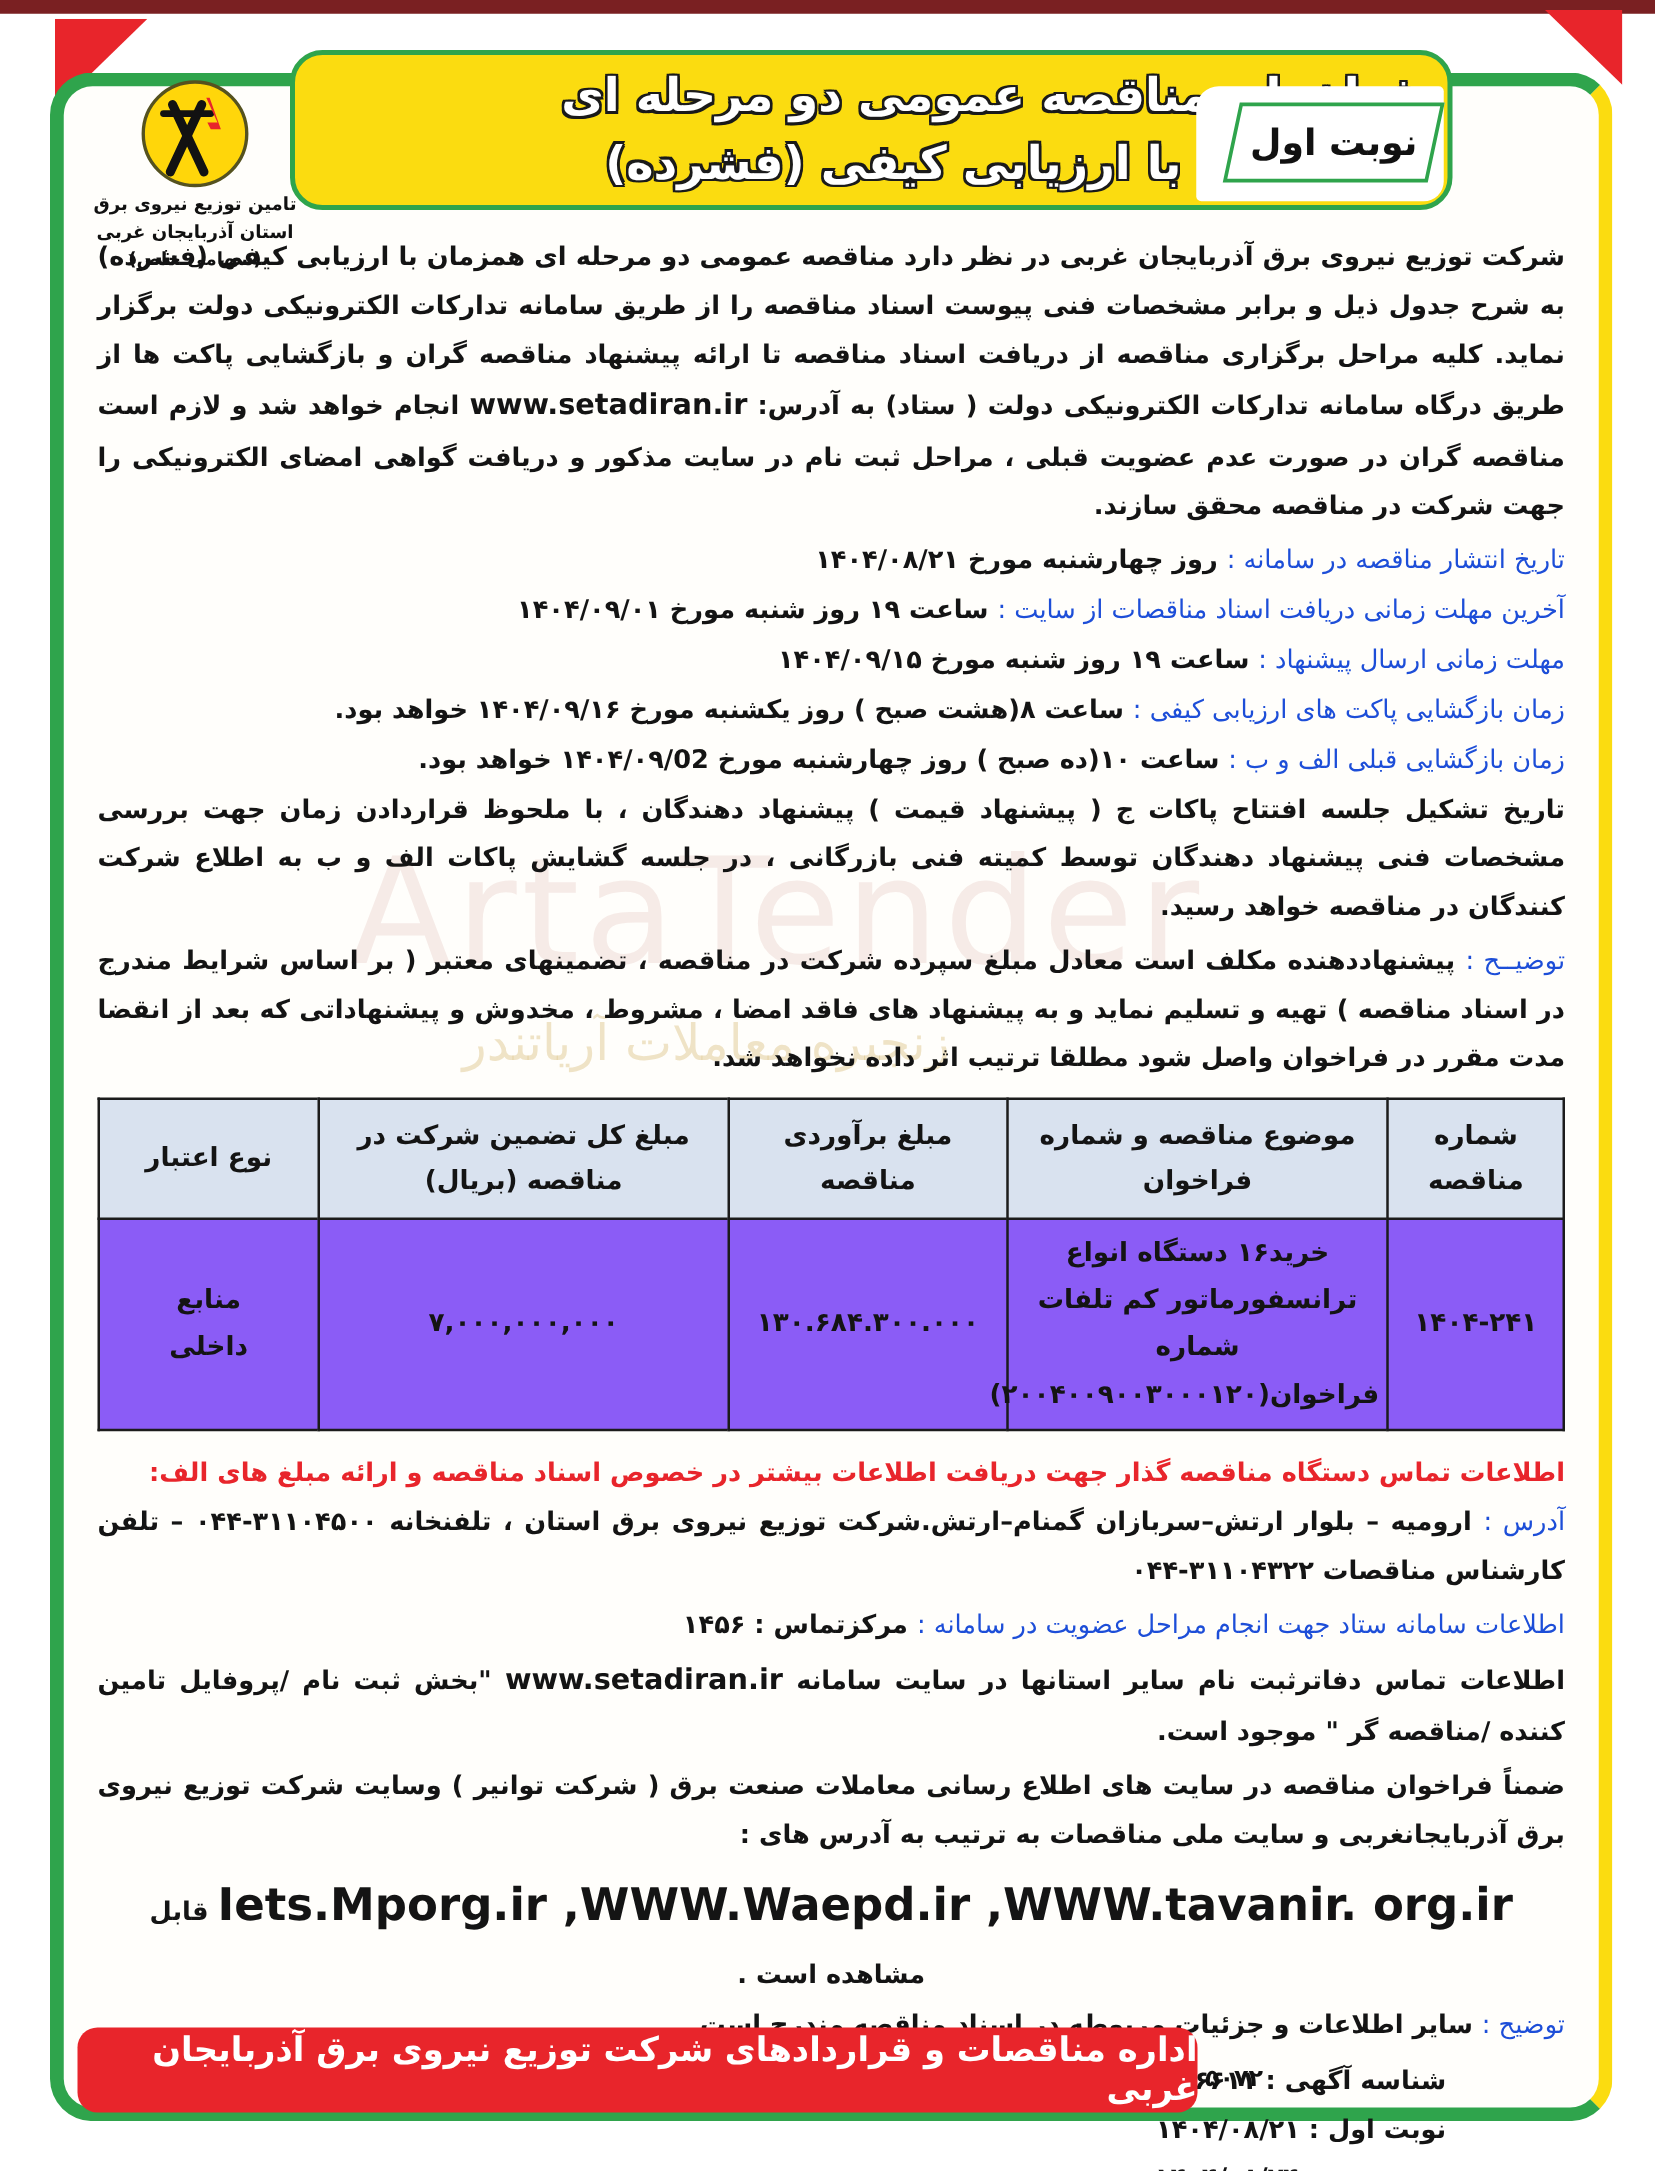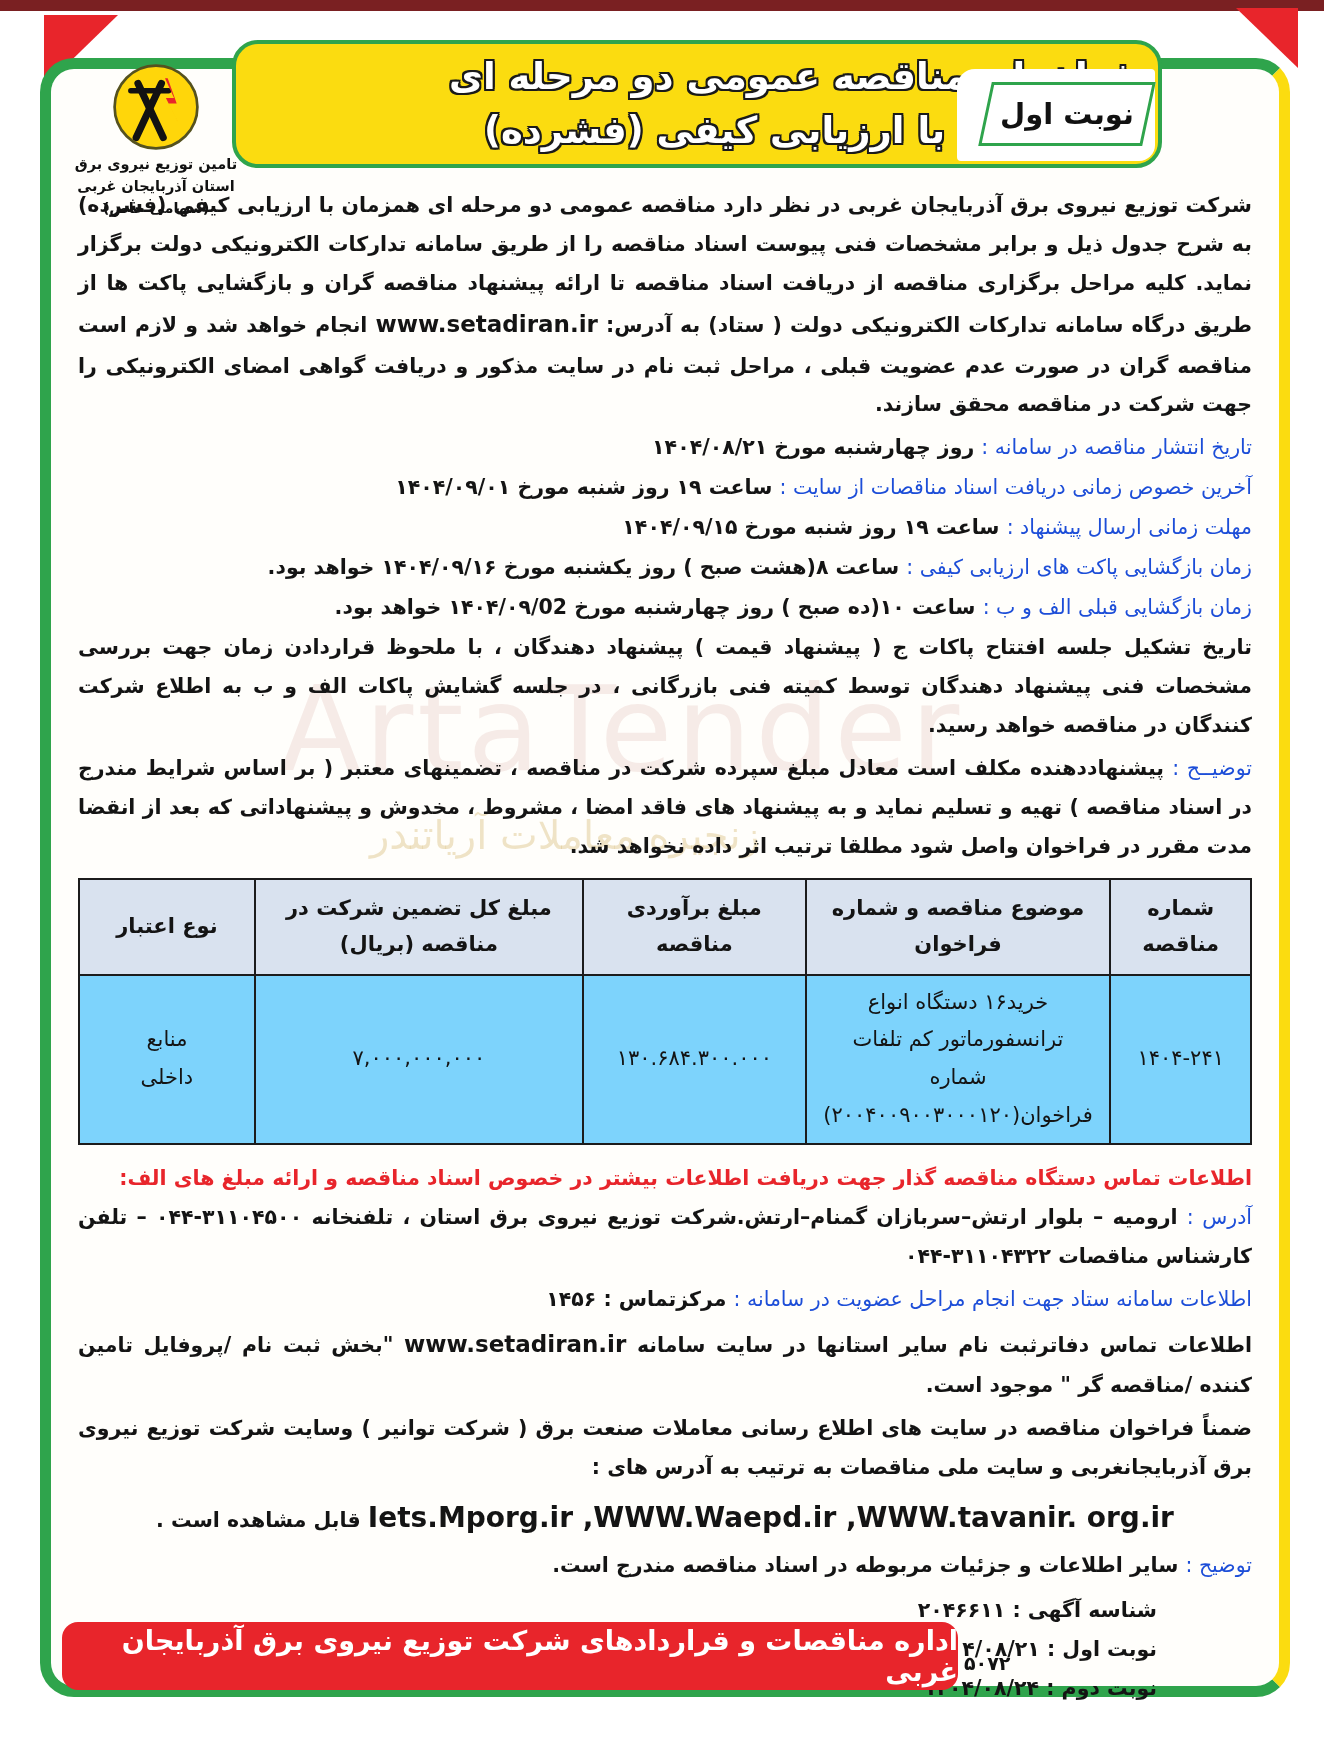--- a/index.html
+++ b/index.html
@@ -66,27 +66,27 @@
   .red { color:#1d4ed8; font-weight:normal; }
   .url { font-weight:bold; font-size:23px; display:inline-block; direction:ltr; unicode-bidi:embed; }
   .sched { margin:1px 0; }
 
   table.tender-table {
     width:100%; border-collapse:collapse; margin:12px 0 14px;
     text-align:center; table-layout:fixed;
   }
   .tender-table th, .tender-table td { border:2px solid #1c1c1c; padding:8px 6px; }
   .tender-table th { background:#d9e2ef; font-size:21px; font-weight:bold; height:96px; line-height:1.7; }
-  .tender-table td { background:#7dd3fc; font-size:21px; font-weight:normal; height:100px; line-height:1.8; }
+  .tender-table td { background:#8b5cf6; font-size:21px; font-weight:bold; height:100px; line-height:1.8; }
   .col-num { width:12%; } .col-subj { width:26%; } .col-est { width:19%; }
   .col-guar { width:28%; } .col-cred { width:15%; }
 
   .contact-heading { color:#e8252b; font-weight:bold; margin-top:6px; }
   .urls-line { text-align:center; margin:2px 0; }
-  .urls-line .url { font-size:28px;text-align:center; }
+  .urls-line .url { font-size:36px;text-align:center; }
 
   .id-block { margin:6px 95px 0 0; text-align:right; font-weight:700; }
   .id-block div { line-height:1.9; }
 
   .dept-banner {
     position:absolute; top:1622px; left:62px; width:896px; height:68px;
     background:#e8252b; border-radius:16px; z-index:6;
     display:flex; align-items:center; justify-content:center;
     color:#ffffff; font-size:27px; font-weight:bold;padding-left:17px;
   }
@@ -129,21 +129,21 @@
 
   <div class="round-box">
     <span>نوبت اول</span>
   </div>
 
   <div class="content">
 
     <p class="para"><span>شرکت توزیع نیروی برق آذربایجان غربی در نظر دارد مناقصه عمومی  دو مرحله ای همزمان با ارزیابی کیفی (فشرده) به شرح جدول ذیل و برابر مشخصات فنی پیوست اسناد مناقصه را از طریق سامانه تدارکات الکترونیکی دولت برگزار نماید. کلیه مراحل برگزاری مناقصه از دریافت اسناد مناقصه تا ارائه پیشنهاد مناقصه گران و بازگشایی پاکت ها از طریق درگاه سامانه تدارکات الکترونیکی دولت ( ستاد) به آدرس: </span><span class="url">www.setadiran.ir</span><span> انجام خواهد شد و لازم است مناقصه گران در صورت عدم عضویت قبلی ، مراحل ثبت نام در سایت مذکور و دریافت گواهی امضای الکترونیکی را جهت شرکت در مناقصه محقق سازند.</span></p>
 
     <div class="sched"><span class="red">تاریخ انتشار مناقصه در سامانه :</span> <span>روز چهارشنبه  مورخ ۱۴۰۴/۰۸/۲۱</span></div>
-    <div class="sched"><span class="red">آخرین خصوص  زمانی دریافت اسناد مناقصات از سایت :</span> <span>ساعت ۱۹ روز شنبه مورخ ۱۴۰۴/۰۹/۰۱</span></div>
+    <div class="sched"><span class="red">آخرین مهلت  زمانی دریافت اسناد مناقصات از سایت :</span> <span>ساعت ۱۹ روز شنبه مورخ ۱۴۰۴/۰۹/۰۱</span></div>
     <div class="sched"><span class="red">مهلت زمانی ارسال پیشنهاد :</span> <span>ساعت ۱۹ روز شنبه مورخ  ۱۴۰۴/۰۹/۱۵</span></div>
     <div class="sched"><span class="red">زمان بازگشایی پاکت های ارزیابی کیفی :</span> <span>ساعت ۸(هشت  صبح ) روز یکشنبه مورخ ۱۴۰۴/۰۹/۱۶  خواهد بود.</span></div>
     <div class="sched"><span class="red">زمان بازگشایی قبلی الف و ب :</span> <span>ساعت ۱۰(ده صبح ) روز چهارشنبه مورخ ۱۴۰۴/۰۹/02 خواهد بود.</span></div>
 
     <p class="para">تاریخ تشکیل جلسه افتتاح پاکات ج ( پیشنهاد قیمت ) پیشنهاد دهندگان ، با ملحوظ قراردادن زمان جهت بررسی مشخصات فنی پیشنهاد دهندگان توسط کمیته فنی بازرگانی ، در جلسه گشایش پاکات الف و ب به اطلاع شرکت کنندگان در مناقصه خواهد رسید.</p>
 
     <p class="para"><span class="red">توضیــح :</span><span> پیشنهاددهنده مکلف است معادل مبلغ سپرده شرکت در مناقصه ، تضمینهای معتبر ( بر اساس شرایط مندرج در اسناد مناقصه ) تهیه و تسلیم نماید و به پیشنهاد های فاقد امضا ، مشروط ، مخدوش و پیشنهاداتی که بعد از انقضا مدت مقرر در فراخوان واصل شود مطلقا ترتیب اثر داده نخواهد شد.</span></p>
 
     <table class="tender-table">
       <colgroup>

